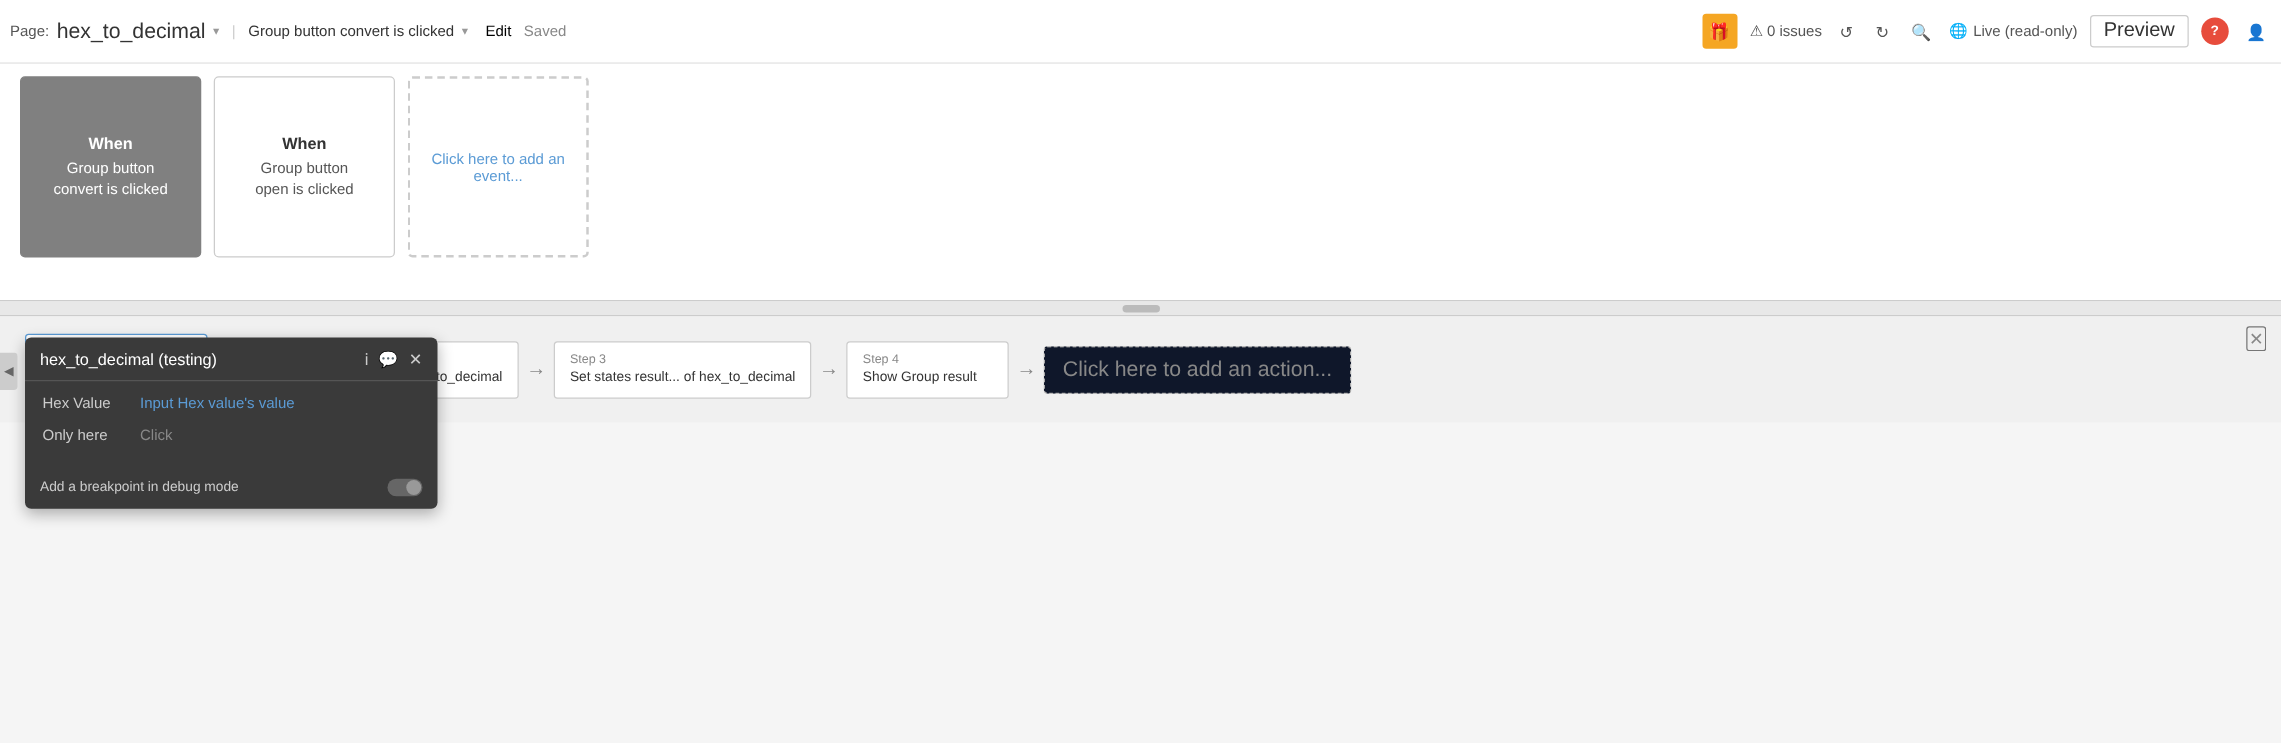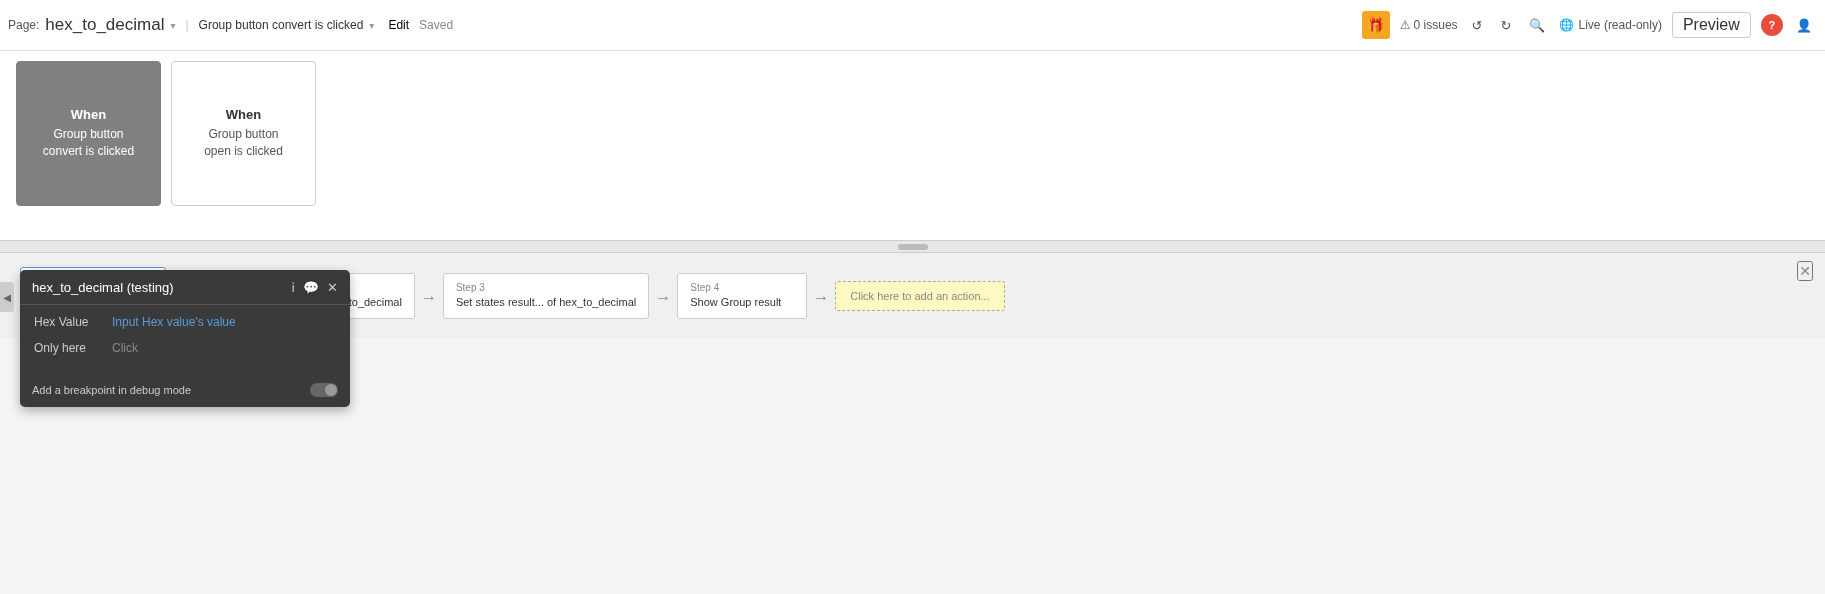--- a/index.html
+++ b/index.html
@@ -193,23 +193,23 @@
       font-size: 16px;
       margin: 0 6px;
       display: flex;
       align-items: center;
     }
     .add-action-card {
       border: 1px dashed #aaa;
       border-radius: 3px;
       padding: 8px 14px;
       color: #888;
-      font-size: 11px;
-      cursor: pointer;
-      background: #fef9c3;
+      font-size: 17px;
+      cursor: pointer;
+      background: #0f172a;
       min-width: 160px;
       text-align: center;
     }
 
     
     .popup-panel {
       position: absolute;
       left: 20px;
       top: 270px;
       width: 330px;
@@ -344,20 +344,23 @@
 
 <div class="events-area">
   <div class="event-card active">
     <div class="event-card-title">When</div>
     <div class="event-card-subtitle">Group button convert is clicked</div>
   </div>
   <div class="event-card">
     <div class="event-card-title">When</div>
     <div class="event-card-subtitle">Group button open is clicked</div>
   </div>
+  <div class="add-event-card">
+    <span>Click here to add an event...</span>
+  </div>
 </div>
 
 <div class="scroll-handle">
   <div class="scroll-nub"></div>
 </div>
 
 <div class="workflow-area">
   <button class="workflow-close">✕</button>
 
   <div class="step-block active">

